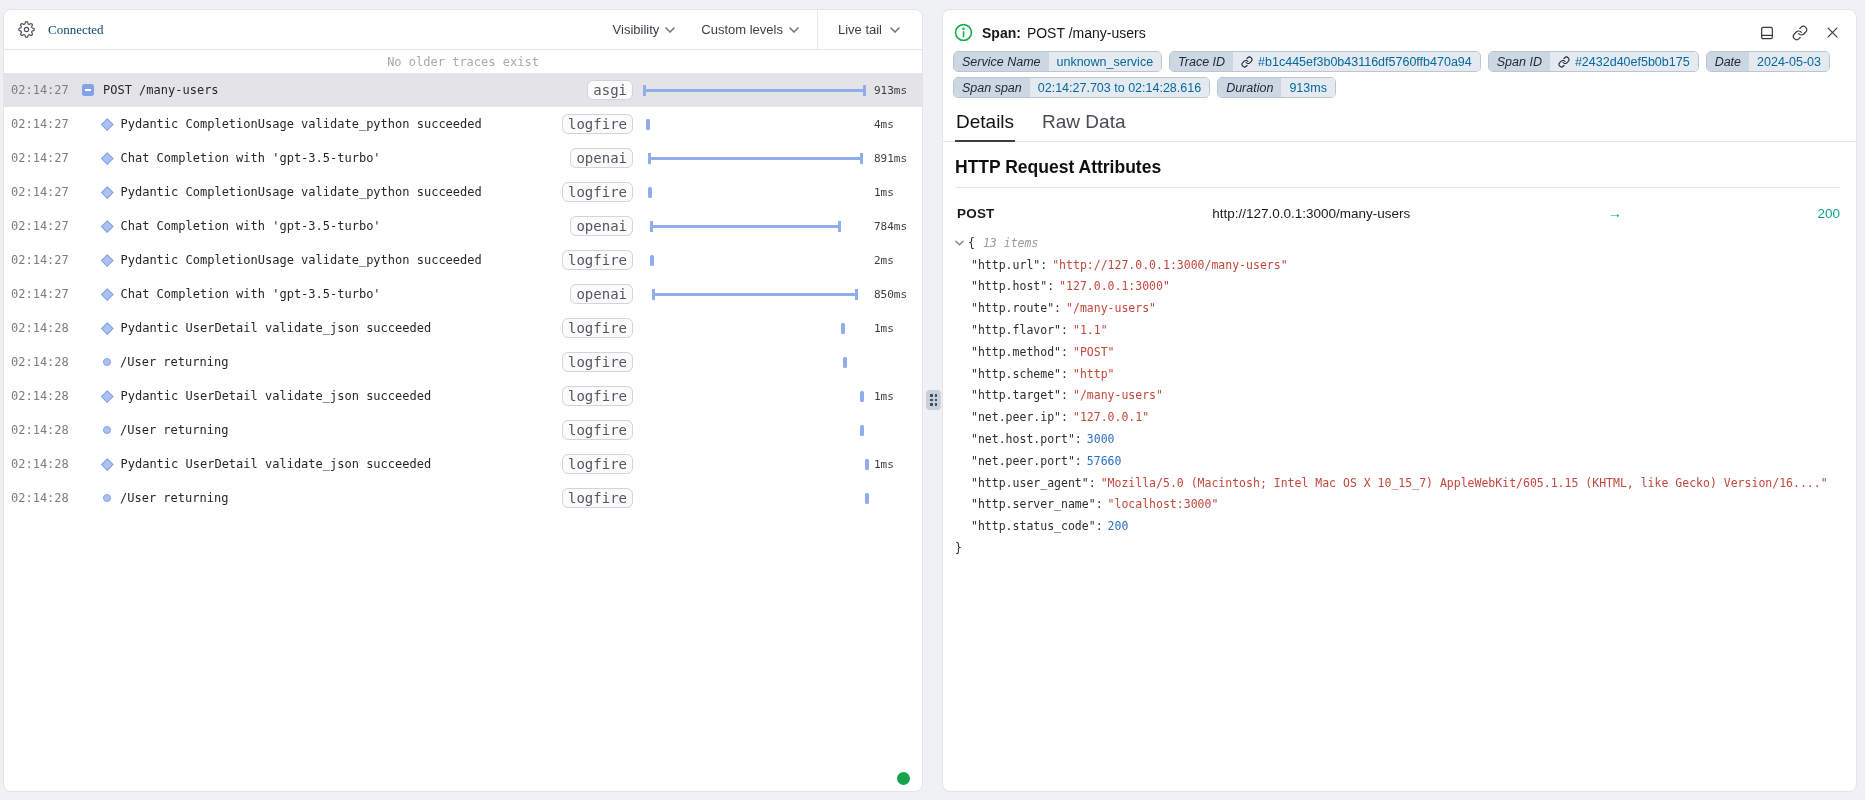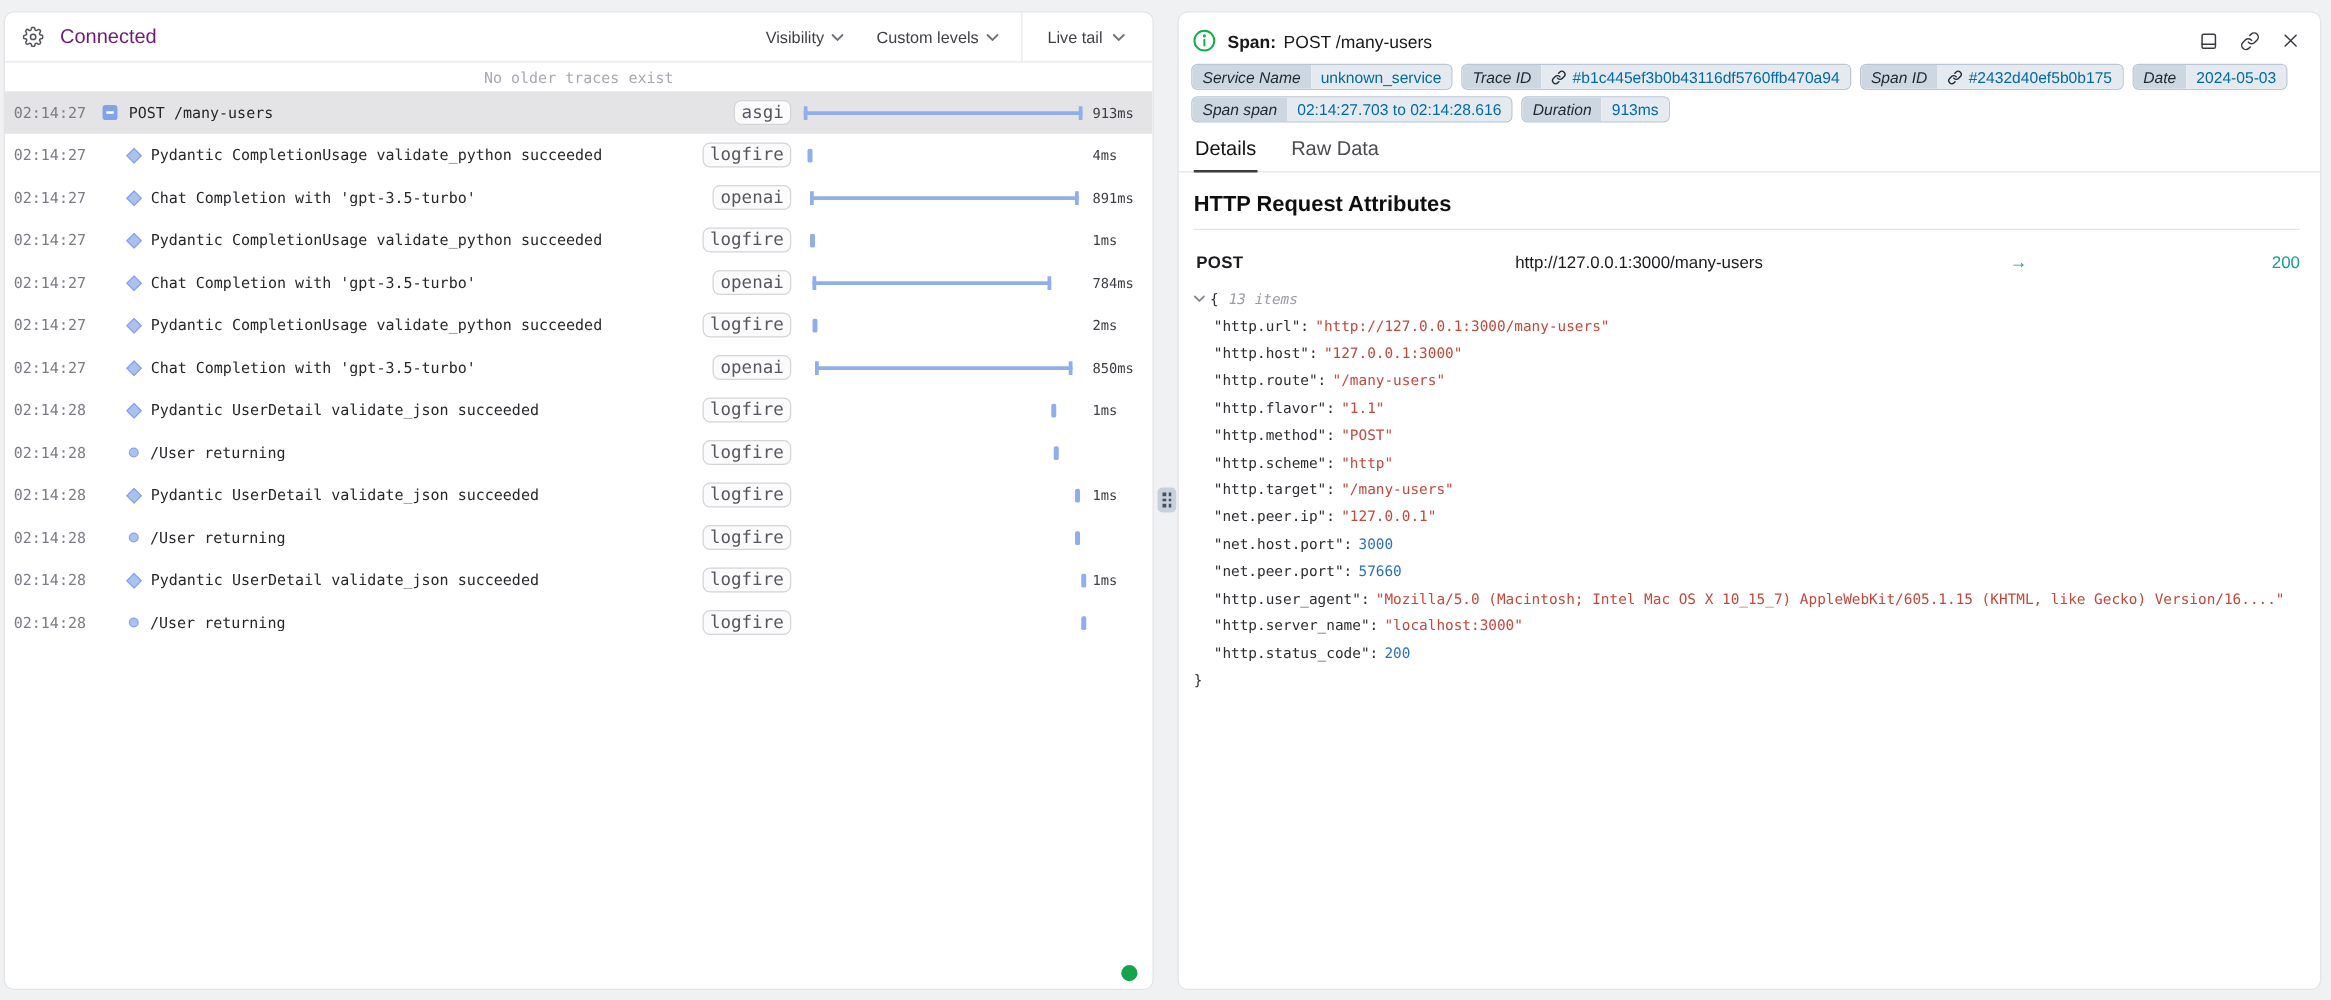--- a/index.html
+++ b/index.html
@@ -6,21 +6,21 @@
   html,body { width:1865px; height:800px; }
   body { background:#f0f1f3; font-family:"Liberation Sans", sans-serif; overflow:hidden; position:relative; }
 
   .panel { position:absolute; background:#fff; border:1px solid #e4e4e7; border-radius:8px; overflow:hidden; }
   #left-panel  { left:3px;   top:9px; width:920px; height:783px; }
   #right-panel { left:942px; top:9px; width:915px; height:783px; }
 
   
   .lp-header { height:40px; border-bottom:1px solid #e7e7ea; display:flex; align-items:center; padding-left:14px; }
   .icon-btn { display:inline-flex; align-items:center; justify-content:center; cursor:pointer; }
-  .connected { margin-left:13px; font-size:16px; color:#701a75; }
+  .connected { margin-left:13px; font-size:13px; color:#0c4a6e;font-family:Liberation Serif, serif; }
   .hdr-spacer { flex:1; }
   .hdr-dd { display:flex; align-items:center; gap:6px; font-size:13px; color:#3f3f46; margin-right:26px; cursor:pointer; }
   .live-tail { border-left:1px solid #e7e7ea; height:100%; display:flex; align-items:center; gap:8px; padding:0 22px 0 20px; font-size:13px; color:#3f3f46; cursor:pointer; }
 
   
   .notice { height:19px; line-height:19px; text-align:center; font-family:"DejaVu Sans Mono", monospace; font-size:12px; color:#a8a8b0; margin-top:3px; }
   .trace-rows { margin-top:1px; }
   .trace-row { height:34px; display:flex; align-items:center; font-family:"DejaVu Sans Mono", monospace; font-size:12px; color:#27272b; padding-right:4px; cursor:pointer; }
   .trace-row.selected { background:#e4e4e6; }
   .ts { color:#7c7c86; margin-left:7px; width:66px; flex:none; }
@@ -51,21 +51,21 @@
   .rp-title b { font-weight:bold; }
   .rp-actions { margin-left:auto; display:flex; gap:17px; align-items:center; color:#3a3a40; }
 
   .badge-rows { padding-left:10px; }
   .badge-row { display:flex; gap:7px; margin-bottom:5px; }
   .pill { display:inline-flex; align-items:stretch; border:1px solid #bac6d3; border-radius:5px; overflow:hidden; font-size:12.5px; height:21px; }
   .pill-label { background:#ccd7e2; color:#1f2730; padding:0 8px; font-style:italic; display:flex; align-items:center; }
   .pill-value { background:#e4eaf0; color:#0369a1; padding:0 8px; display:flex; align-items:center; gap:5px; }
 
   .tabs { display:flex; gap:26px; padding-left:12px; border-bottom:1px solid #e4e4e7; margin-top:8px; }
-  .tab { font-size:16px; color:#4b4b52; padding:5px 1px 7px; cursor:pointer; }
+  .tab { font-size:19px; color:#4b4b52; padding:5px 1px 7px; cursor:pointer; }
   .tab.active { color:#121214; border-bottom:2px solid #3c3c43; margin-bottom:-1px; }
 
   .rp-content { padding:0 16px 0 12px; }
   .section-h { display:flex; align-items:center; gap:7px; font-size:17.5px; font-weight:bold; color:#0f0f10; margin-top:15px; padding-bottom:9px; border-bottom:1px solid #e6e6ea; }
   .http-row { display:flex; align-items:center; margin:17px 0 0 2px; font-size:13.5px; color:#1b1b1f;justify-content:space-between; }
   .http-method { font-weight:bold; margin-right:29px; letter-spacing:.2px; }
   .http-arrow { color:#149e93; margin:0 7px 0 9px; font-size:14px; }
   .http-status { color:#149e93; }
 
   .json { font-family:"DejaVu Sans Mono", monospace; font-size:11.5px; color:#2c2c32; margin-top:11px; }

